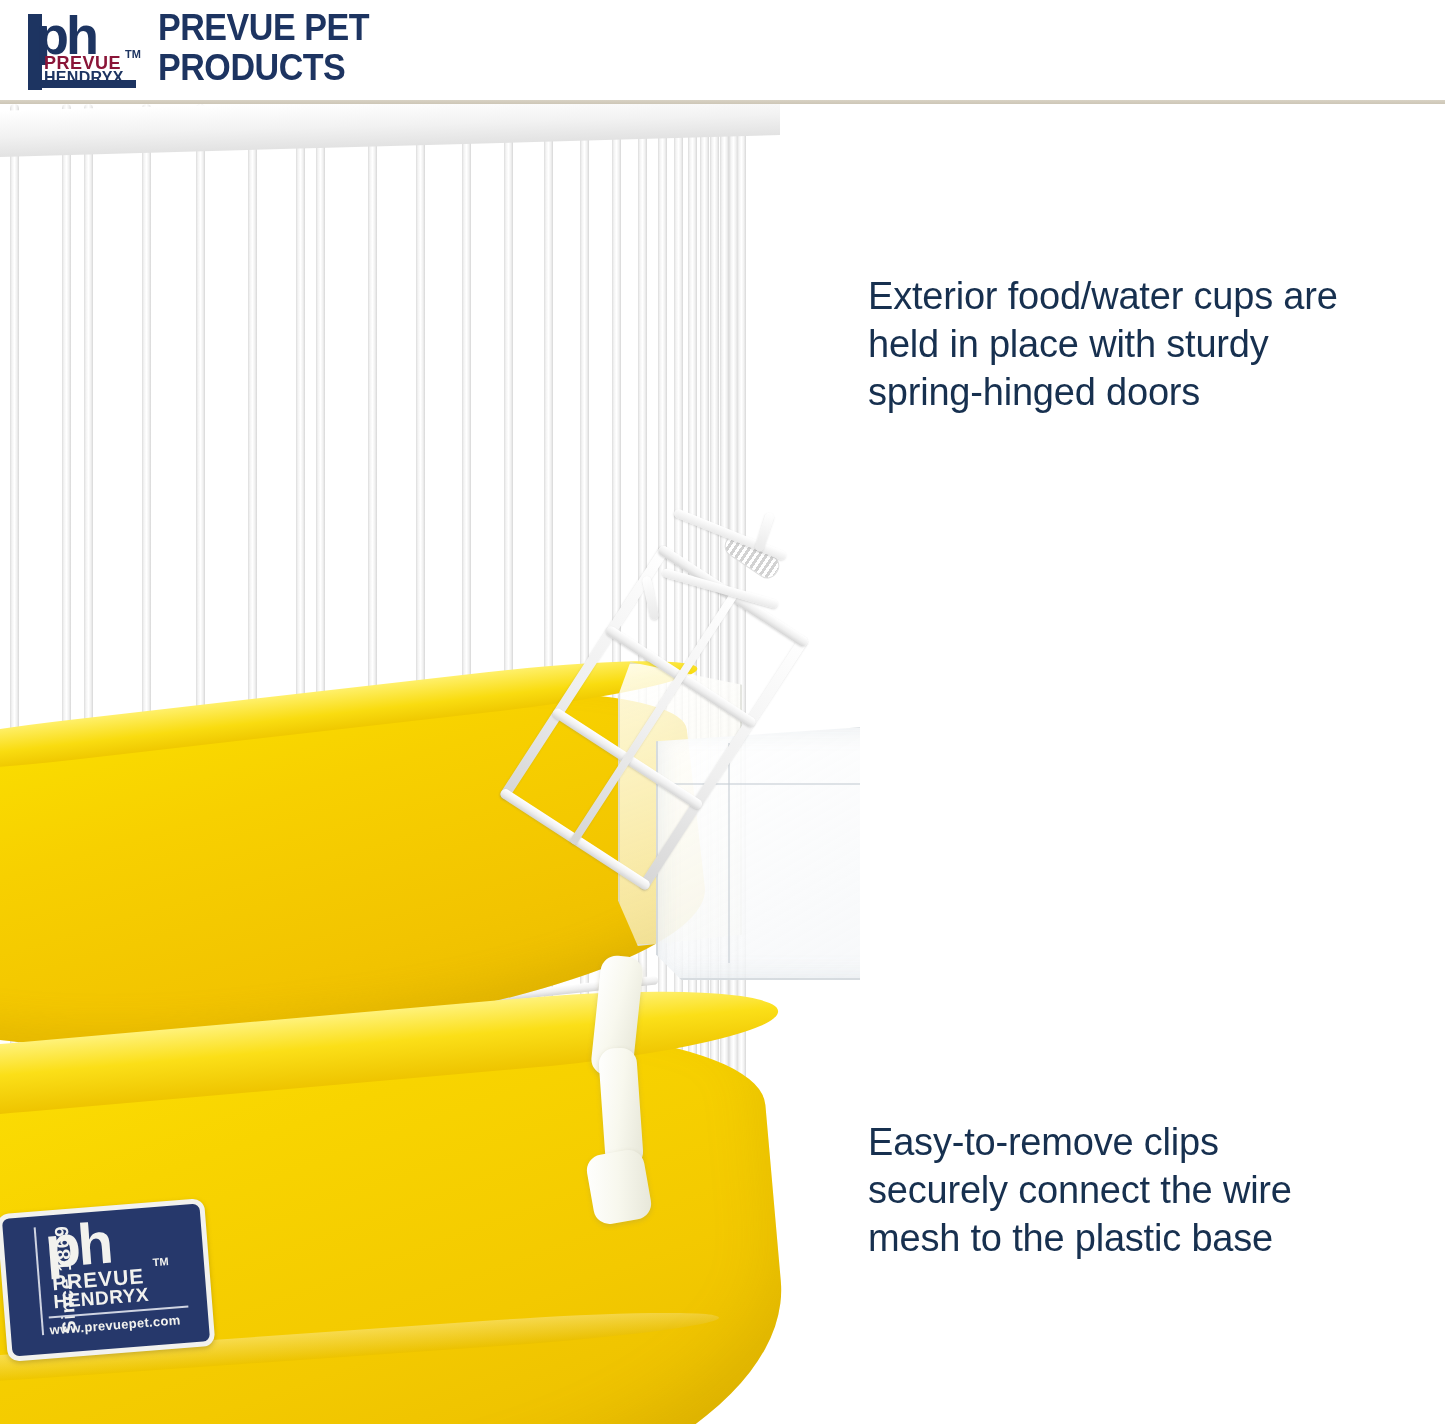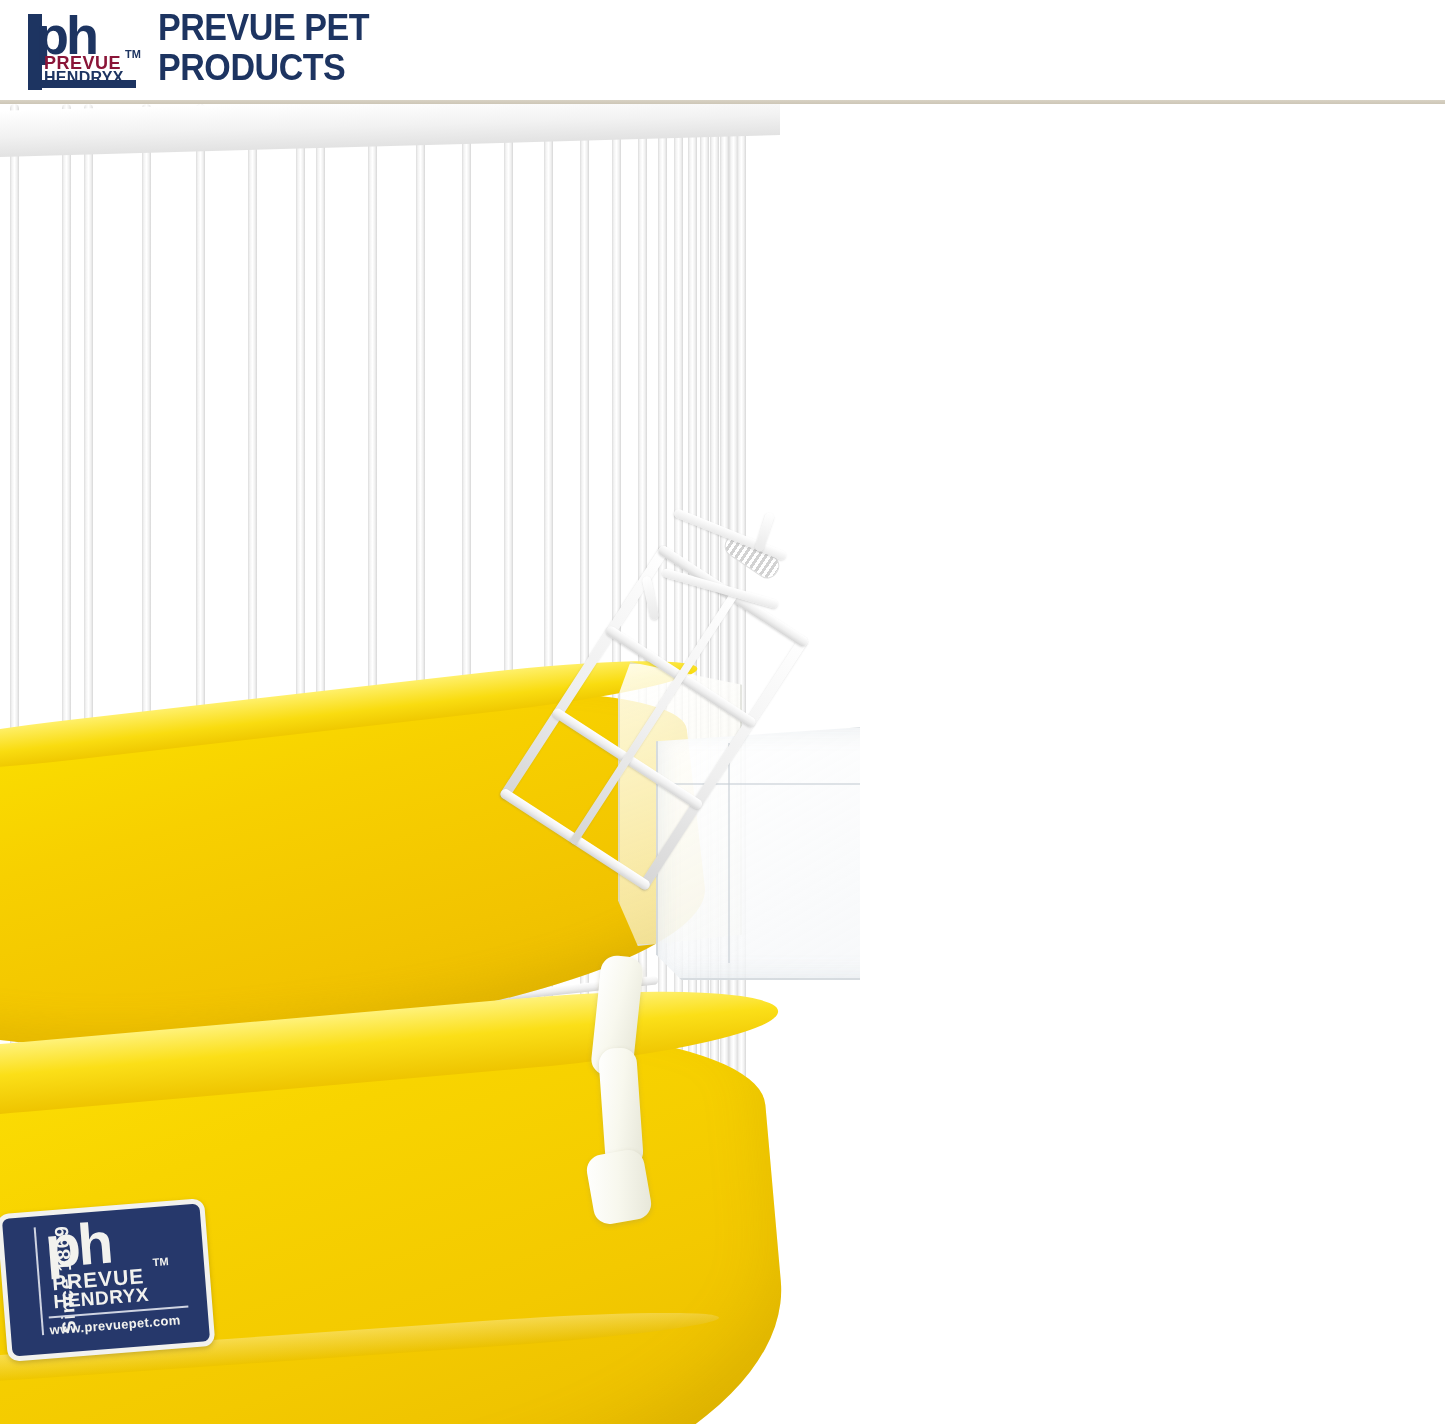--- a/index.html
+++ b/index.html
@@ -210,14 +210,16 @@
       <div id="badge-ph">ph</div>
       <div id="badge-tm">TM</div>
       <div id="badge-prevue">PREVUE</div>
       <div id="badge-hendryx">HENDRYX</div>
       <div id="badge-url-rule"></div>
       <div id="badge-url">www.prevuepet.com</div>
     </div>
 
   </div>
 
+  <div class="callout" id="callout-1">Exterior food/water cups are held in place with sturdy spring-hinged doors</div>
+  <div class="callout" id="callout-2">Easy-to-remove clips securely connect the wire mesh to the plastic base</div>
 
 </div>
 
 </body></html>

